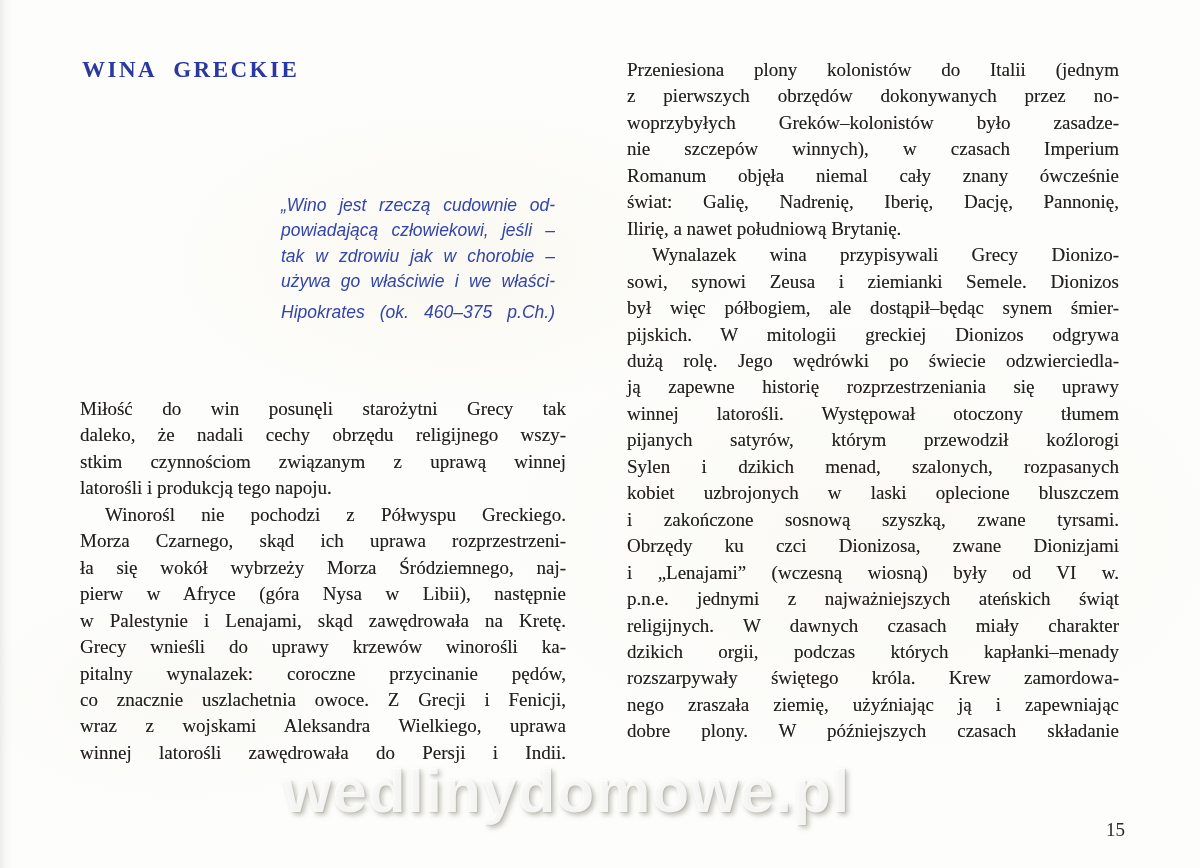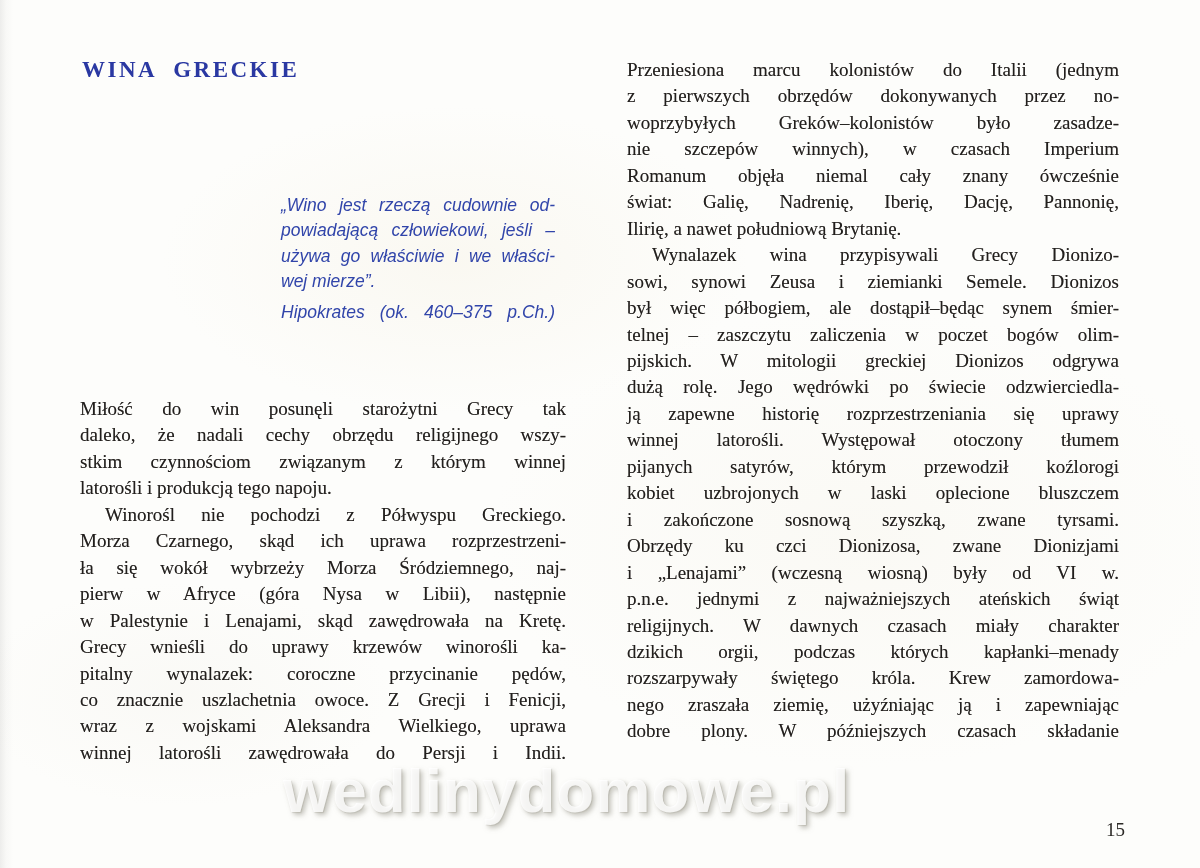--- a/index.html
+++ b/index.html
@@ -72,60 +72,60 @@
 
 <div class="page">
   <div class="edge-shade"></div>
 
   <h1 class="title">WINA GRECKIE</h1>
 
   <div class="quote">
     <div>
         <div class="tline">„Wino jest rzeczą cudownie od-</div>
         <div class="tline">powiadającą człowiekowi, jeśli –</div>
+        <div class="tline">tak w zdrowiu jak w chorobie –</div>
         <div class="tline">używa go właściwie i we właści-</div>
-        <div class="tline flush">wej mierze”.</div>
       </div>
     <div class="attrib">Hipokrates (ok. 460–375 p.Ch.)</div>
   </div>
 
   <div class="col left">
       <div class="tline">Miłość do win posunęli starożytni Grecy tak</div>
       <div class="tline">daleko, że nadali cechy obrzędu religijnego wszy-</div>
-      <div class="tline">stkim czynnościom związanym z którym winnej</div>
+      <div class="tline">stkim czynnościom związanym z uprawą winnej</div>
       <div class="tline flush">latorośli i produkcją tego napoju.</div>
       <div class="tline ind">Winorośl nie pochodzi z Półwyspu Greckiego.</div>
       <div class="tline">Morza Czarnego, skąd ich uprawa rozprzestrzeni-</div>
       <div class="tline">ła się wokół wybrzeży Morza Śródziemnego, naj-</div>
       <div class="tline">pierw w Afryce (góra Nysa w Libii), następnie</div>
       <div class="tline">w Palestynie i Lenajami, skąd zawędrowała na Kretę.</div>
       <div class="tline">Grecy wnieśli do uprawy krzewów winorośli ka-</div>
       <div class="tline">pitalny wynalazek: coroczne przycinanie pędów,</div>
       <div class="tline">co znacznie uszlachetnia owoce. Z Grecji i Fenicji,</div>
       <div class="tline">wraz z wojskami Aleksandra Wielkiego, uprawa</div>
       <div class="tline">winnej latorośli zawędrowała do Persji i Indii.</div>
     </div>
 
   <div class="col right">
-      <div class="tline">Przeniesiona marcu kolonistów do Italii (jednym</div>
+      <div class="tline">Przeniesiona plony kolonistów do Italii (jednym</div>
       <div class="tline">z pierwszych obrzędów dokonywanych przez no-</div>
       <div class="tline">woprzybyłych Greków–kolonistów było zasadze-</div>
       <div class="tline">nie szczepów winnych), w czasach Imperium</div>
       <div class="tline">Romanum objęła niemal cały znany ówcześnie</div>
       <div class="tline">świat: Galię, Nadrenię, Iberię, Dację, Pannonię,</div>
       <div class="tline flush">Ilirię, a nawet południową Brytanię.</div>
       <div class="tline ind">Wynalazek wina przypisywali Grecy Dionizo-</div>
       <div class="tline">sowi, synowi Zeusa i ziemianki Semele. Dionizos</div>
       <div class="tline">był więc półbogiem, ale dostąpił–będąc synem śmier-</div>
-      <div class="tline">telnej – zaszczytu zaliczenia w poczet bogów olim-</div>
       <div class="tline">pijskich. W mitologii greckiej Dionizos odgrywa</div>
       <div class="tline">dużą rolę. Jego wędrówki po świecie odzwierciedla-</div>
       <div class="tline">ją zapewne historię rozprzestrzeniania się uprawy</div>
       <div class="tline">winnej latorośli. Występował otoczony tłumem</div>
       <div class="tline">pijanych satyrów, którym przewodził koźlorogi</div>
+      <div class="tline">Sylen i dzikich menad, szalonych, rozpasanych</div>
       <div class="tline">kobiet uzbrojonych w laski oplecione bluszczem</div>
       <div class="tline">i zakończone sosnową szyszką, zwane tyrsami.</div>
       <div class="tline">Obrzędy ku czci Dionizosa, zwane Dionizjami</div>
       <div class="tline">i „Lenajami” (wczesną wiosną) były od VI w.</div>
       <div class="tline">p.n.e. jednymi z najważniejszych ateńskich świąt</div>
       <div class="tline">religijnych. W dawnych czasach miały charakter</div>
       <div class="tline">dzikich orgii, podczas których kapłanki–menady</div>
       <div class="tline">rozszarpywały świętego króla. Krew zamordowa-</div>
       <div class="tline">nego zraszała ziemię, użyźniając ją i zapewniając</div>
       <div class="tline">dobre plony. W późniejszych czasach składanie</div>

